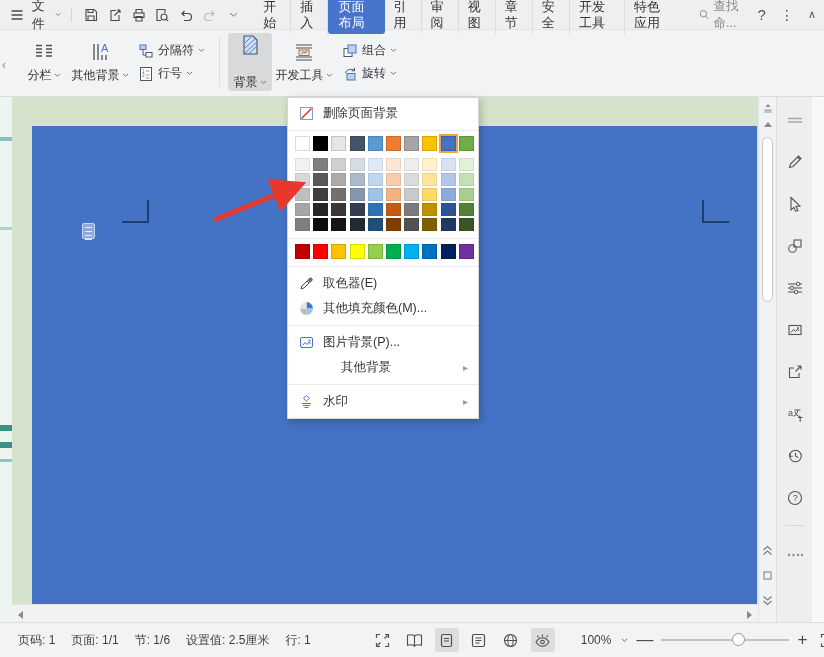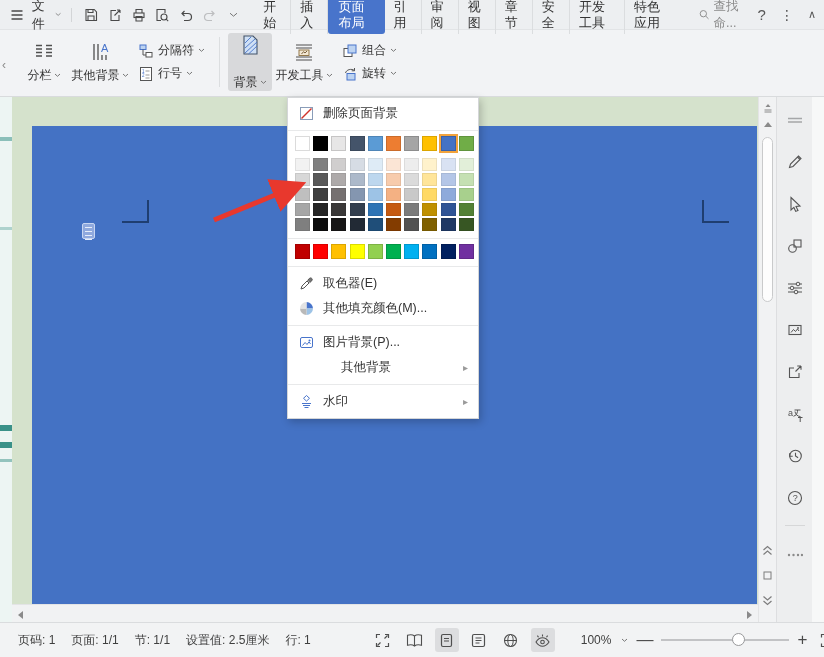--- a/index.html
+++ b/index.html
@@ -552,21 +552,21 @@
     </marker>
   </defs>
   <line x1="214" y1="220" x2="297" y2="186" stroke="#E8382D" stroke-width="5" marker-end="url(#ah)"></line>
 </svg>
 
 <div class="statusbar">
   <span class="st-item">页码: 1</span>
   <span class="st-div"></span>
   <span class="st-item">页面: 1/1</span>
   <span class="st-div"></span>
-  <span class="st-item">节: 1/1</span>
+  <span class="st-item">节: 1/6</span>
   <span class="st-div"></span>
   <span class="st-item">设置值: 2.5厘米</span>
   <span class="st-div"></span>
   <span class="st-item">行: 1</span>
 
   <div class="st-icons">
     <span class="vbtn">
       <svg width="15" height="15" viewBox="0 0 15 15">
           <path d="M1.5 5V1.5H5 M10 1.5h3.5V5 M13.5 10v3.5H10 M5 13.5H1.5V10" stroke="#4f4f4f" fill="none" stroke-width="1.2"></path>
           <path d="M5.5 9.5l-3 3M9.5 5.5l3-3" stroke="#4f4f4f" stroke-width="1.2"></path>

